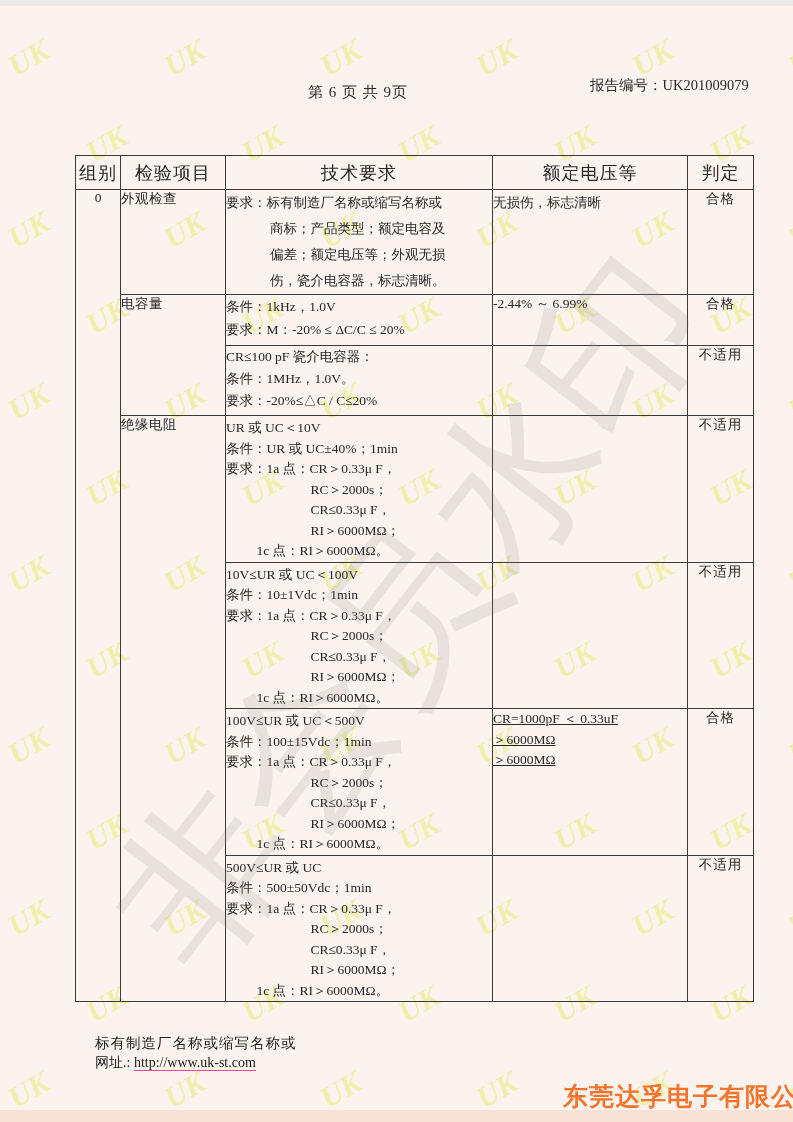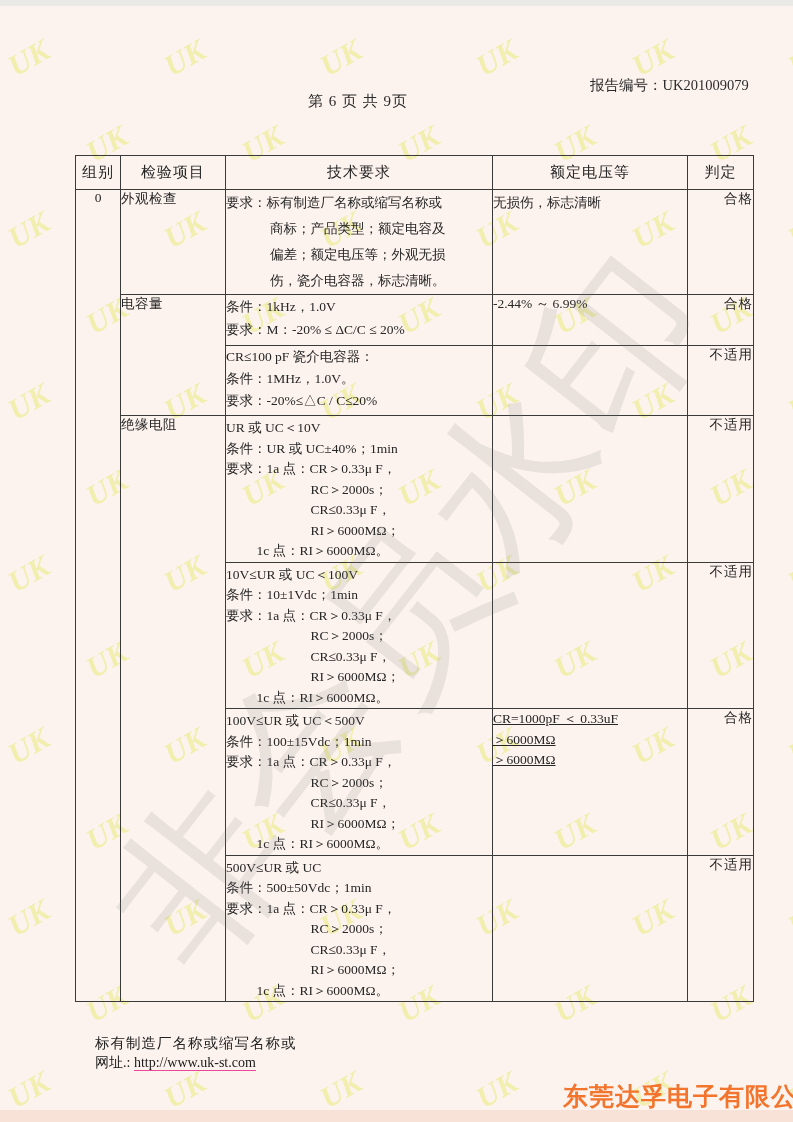--- a/index.html
+++ b/index.html
@@ -21,37 +21,37 @@
 
   .top-strip{position:absolute;top:0;left:0;right:0;height:6px;background:#e9e9e5;}
   .bottom-strip{position:absolute;bottom:0;left:0;right:0;height:12px;background:rgba(244,203,183,0.45);}
 
   
   .logo{position:absolute;left:86px;top:46px;font-family:"Liberation Sans",sans-serif;
         font-weight:bold;font-size:52px;line-height:1;letter-spacing:-3px;}
   .logo .u{color:#161616;}
   .logo .k1{color:#8a8a38;margin-left:-2px;}
   .logo .k2{color:#161616;margin-left:-27px;}
-  .page-ind{position:absolute;left:308px;top:92px;font-size:15px;letter-spacing:1px;color:#2b2b2b;}
+  .page-ind{position:absolute;left:308px;top:83px;font-size:15px;letter-spacing:1px;color:#2b2b2b;}
   .report-no{position:absolute;left:590px;top:76px;font-size:14.5px;color:#2b2b2b;}
   .doc-title{position:absolute;left:0;top:116px;width:100%;text-align:center;
         font-size:20px;font-weight:bold;letter-spacing:2px;color:#1f1f1f;}
 
   
   table.report{position:absolute;left:75px;top:155px;width:678px;border-collapse:collapse;
         table-layout:fixed;}
   table.report th,table.report td{border:1px solid #3a3a3a;padding:0;vertical-align:top;
         font-size:13.5px;overflow:hidden;}
-  table.report th{font-size:15px;font-weight:normal;text-align:center;height:33px;
+  table.report th{font-size:18px;font-weight:normal;text-align:center;height:33px;
         vertical-align:middle;letter-spacing:1px;}
   td.group{ text-align:center;padding-top:8px;font-size:14px;}
   td.item{ padding:7px 2px 0 9px;font-size:14.5px;letter-spacing:0.5px;}
   td.tech{ padding:3px 3px 3px 7px;white-space:pre-line;}
   td.result{ vertical-align:bottom;padding:2px 2px 4px 6px;white-space:pre-line;}
-  td.verdict{ text-align:right;padding-top:7px;font-size:14px;letter-spacing:1px;margin-top:25px;}
+  td.verdict{ text-align:center;padding-top:7px;font-size:14px;letter-spacing:1px;margin-top:25px;}
   tr.r-waiguan{height:104px;} tr.r-waiguan td.tech{line-height:26px;}
   tr.r-waiguan td.result{line-height:26px;margin-top:48px;}
   tr.r-cap1{height:51px;} tr.r-cap1 td.tech{line-height:23px;}
   tr.r-cap2{height:70px;} tr.r-cap2 td.tech{line-height:22px;}
   tr.r-ins{height:144px;} tr.r-ins td.tech{line-height:20.5px;padding-top:2px;}
   tr.r-ins td.result{line-height:20.5px;text-decoration:underline;}
 
   
   .foot-company{position:absolute;left:95px;top:1034px;font-size:14.5px;color:#222;letter-spacing:1px;}
   .foot-site{position:absolute;left:95px;top:1054px;font-size:14px;color:#1a1a1a;}

